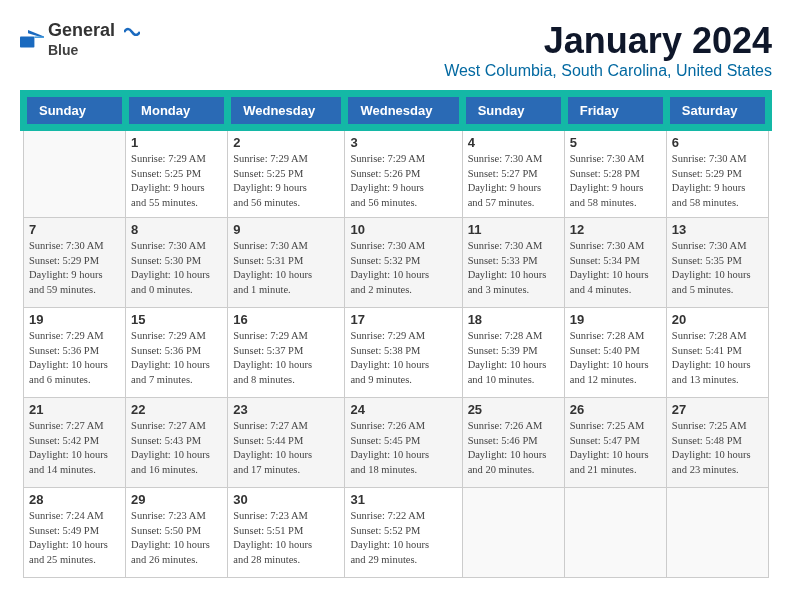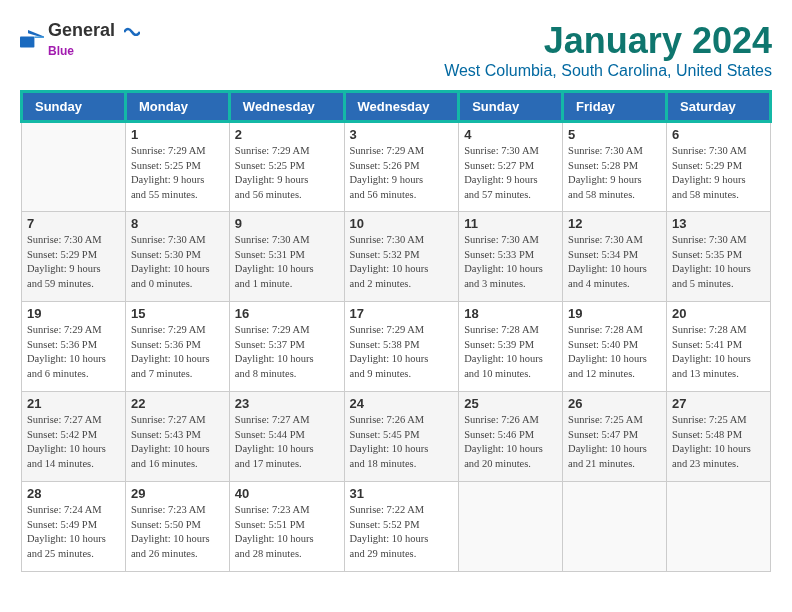--- a/index.html
+++ b/index.html
@@ -20,53 +20,53 @@
       display: flex;
       align-items: center;
       gap: 4px;
     }
     .logo-text-general {
       font-size: 18px;
       font-weight: bold;
       color: #333;
     }
     .logo-text-blue {
-      font-size: 12px;
-      font-weight: bold;
-      color: #a21caf;
+      font-size: 14px;
+      font-weight: bold;
+      color: #404040;
     }
     .logo-icon {
       width: 24px;
       height: 20px;
     }
     .title-area {
       text-align: right;
     }
     .month-title {
       font-size: 36px;
       font-weight: bold;
-      color: #0f766e;
+      color: #0f172a;
     }
     .subtitle {
       font-size: 16px;
       color: #0369a1;
     }
     table {
       width: 100%;
       border-collapse: collapse;
       font-size: 11px;
     }
     thead tr th {
       background: #2a6ab5;
       color: #fff;
       padding: 6px 12px;
       text-align: left;
       font-size: 13px;
       font-weight: bold;
-      border: 3px solid #14b8a6;
+      border: 7px solid #14b8a6;
     }
     tbody tr td {
       border: 1px solid #ccc;
       vertical-align: top;
       padding: 4px 5px;
       min-height: 80px;
       height: 90px;
     }
     tbody tr:nth-child(odd) td {
       background: #fff;
@@ -252,21 +252,21 @@
       <tr>
         <td>
           <span class="day-number">28</span>
           <div class="day-info">Sunrise: 7:24 AM<br>Sunset: 5:49 PM<br>Daylight: 10 hours<br>and 25 minutes.</div>
         </td>
         <td>
           <span class="day-number">29</span>
           <div class="day-info">Sunrise: 7:23 AM<br>Sunset: 5:50 PM<br>Daylight: 10 hours<br>and 26 minutes.</div>
         </td>
         <td>
-          <span class="day-number">40</span>
+          <span class="day-number">30</span>
           <div class="day-info">Sunrise: 7:23 AM<br>Sunset: 5:51 PM<br>Daylight: 10 hours<br>and 28 minutes.</div>
         </td>
         <td>
           <span class="day-number">31</span>
           <div class="day-info">Sunrise: 7:22 AM<br>Sunset: 5:52 PM<br>Daylight: 10 hours<br>and 29 minutes.</div>
         </td>
         <td class="empty-cell"></td>
         <td class="empty-cell"></td>
         <td class="empty-cell"></td>
       </tr>

